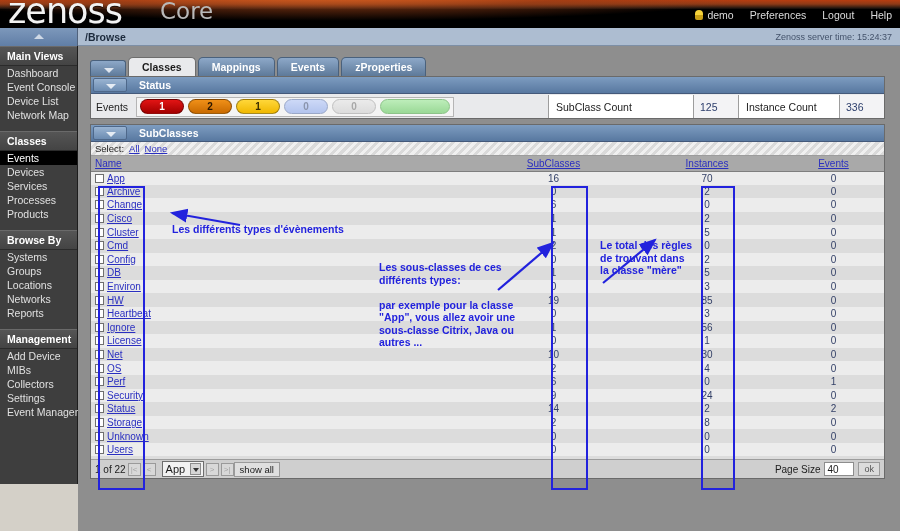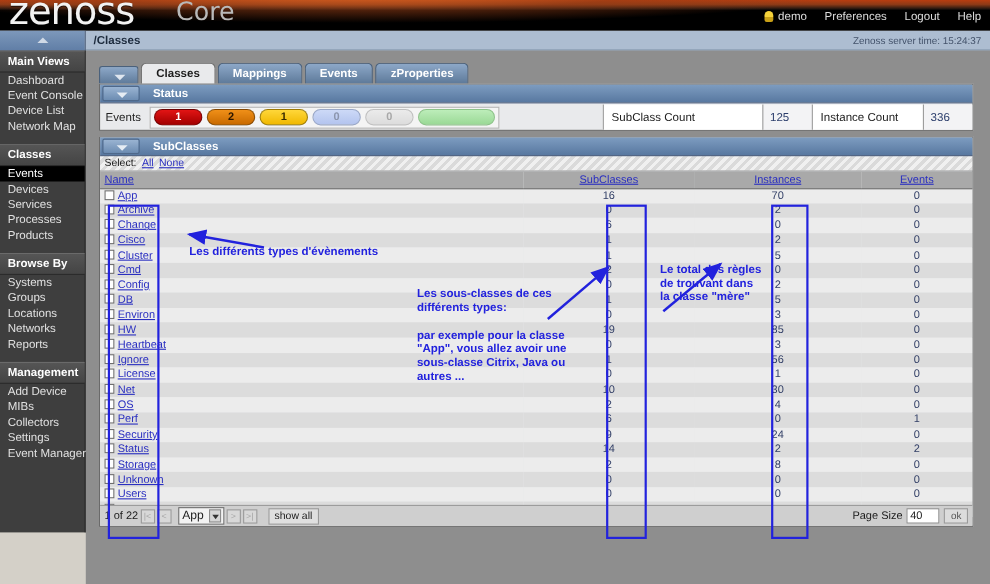--- a/index.html
+++ b/index.html
@@ -275,21 +275,21 @@
     width: 11px; height: 12px; margin-left: 4px;
     background: #d6d6d6; border: 1px solid #8c8c8c;
     position: relative;
   }
   .sel-mini i::after {
     content: ""; position: absolute; left: 2px; top: 4px;
     border-left: 3px solid transparent; border-right: 3px solid transparent;
     border-top: 4px solid #333;
   }
   .showall {
-    margin-left: 10px; padding: 1px 5px;
+    padding: 1px 5px;
     background: #dfdfdf; border: 1px solid #9a9a9a; font-size: 9.5px;
   }
   .foot-right {
     margin-left: auto; display: flex; align-items: center; gap: 4px;
   }
   .psinput {
     width: 30px; height: 14px; background: #ffffff;
     border: 1px solid #8d8d8d; font-size: 10px;
     padding-left: 2px; line-height: 13px; color:#1b1b1b;
   }
@@ -327,21 +327,21 @@
       <a href="#">Preferences</a>
       <a href="#">Logout</a>
       <a href="#">Help</a>
     </div>
   </div>
 
   <div class="crumbbar">
     <div class="crumb-left">
       <div class="crumb-arrow"></div>
     </div>
-    <div class="crumb-text">/Classes</div>
+    <div class="crumb-text">/Browse</div>
     <div class="servertime">Zenoss server time: 15:24:37</div>
   </div>
 
   <div class="leftnav" id="leftnav">
       <div class="nav-sec">Main Views</div>
       <div class="nav-item">Dashboard</div>
       <div class="nav-item">Event Console</div>
       <div class="nav-item">Device List</div>
       <div class="nav-item">Network Map</div>
       <div class="nav-spacer"></div>

